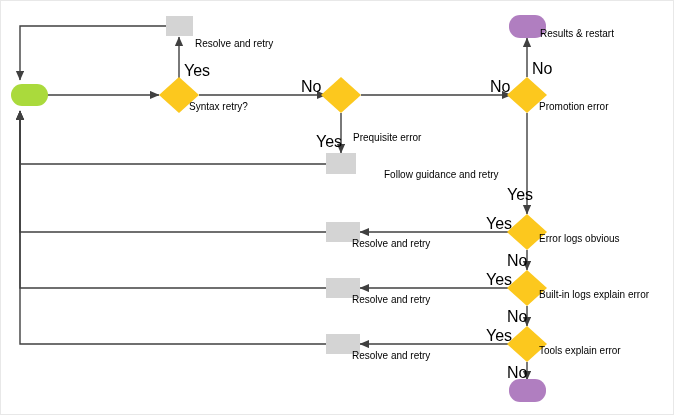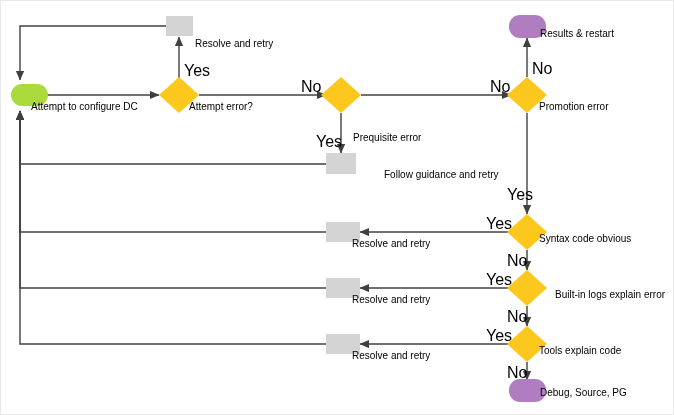--- a/index.html
+++ b/index.html
@@ -105,47 +105,45 @@
       <rect x="325" y="152" width="30" height="21" fill="#d4d4d4" stroke="none"></rect>
       <rect x="325" y="221" width="34" height="20" fill="#d4d4d4" stroke="none"></rect>
       <rect x="325" y="277" width="34" height="20" fill="#d4d4d4" stroke="none"></rect>
       <rect x="325" y="333" width="34" height="20" fill="#d4d4d4" stroke="none"></rect>
 
       <rect x="508" y="14" width="37" height="23" rx="11" ry="11" fill="#b07ec0" stroke="none"></rect>
       <rect x="508" y="378" width="37" height="23" rx="11" ry="11" fill="#b07ec0" stroke="none"></rect>
     </g>
   </svg>
 
-  <div class="node-label" style="left:30px; top:101px;">Attempt to configure DC</div>
 
-  <div class="node-label" style="left:188px; top:101px;">Attempt error?</div>
+  <div class="node-label" style="left:188px; top:101px;">Syntax retry?</div>
 
   <div class="node-label" style="left:352px; top:101px;margin-top:31px;">Prequisite error</div>
 
   <div class="node-label" style="left:538px; top:101px;text-align:center;">Promotion error</div>
 
-  <div class="node-label" style="left:538px; top:233px;">Syntax code obvious</div>
+  <div class="node-label" style="left:538px; top:233px;">Error logs obvious</div>
 
-  <div class="node-label" style="left:538px; top:289px;margin-left:16px;">Built-in logs explain error</div>
+  <div class="node-label" style="left:538px; top:289px;">Built-in logs explain error</div>
 
-  <div class="node-label" style="left:538px; top:345px;">Tools explain code</div>
+  <div class="node-label" style="left:538px; top:345px;">Tools explain error</div>
 
   <div class="node-label" style="left:194px; top:38px;">Resolve and retry</div>
 
   <div class="node-label" style="left:352px; top:169px;padding-left:31px;">Follow guidance and retry</div>
 
   <div class="node-label" style="left:351px; top:238px;">Resolve and retry</div>
 
   <div class="node-label" style="left:351px; top:294px;">Resolve and retry</div>
 
   <div class="node-label" style="left:351px; top:350px;">Resolve and retry</div>
 
   <div class="node-label" style="left:539px; top:28px;">Results &amp; restart</div>
 
-  <div class="node-label" style="left:539px; top:387px;">Debug, Source, PG</div>
 
   <div class="edge-label" style="left:183px; top:62px;">Yes</div>
 
   <div class="edge-label" style="left:300px; top:78px;">No</div>
 
   <div class="edge-label" style="left:315px; top:133px;">Yes</div>
 
   <div class="edge-label" style="left:489px; top:78px;">No</div>
 
   <div class="edge-label" style="left:531px; top:60px;">No</div>

